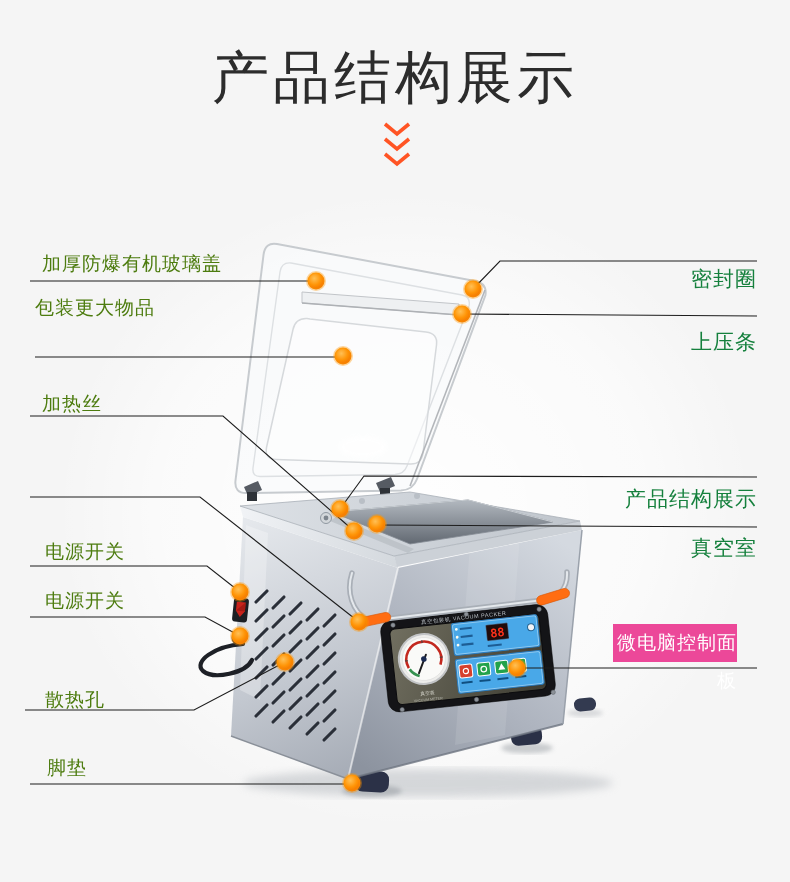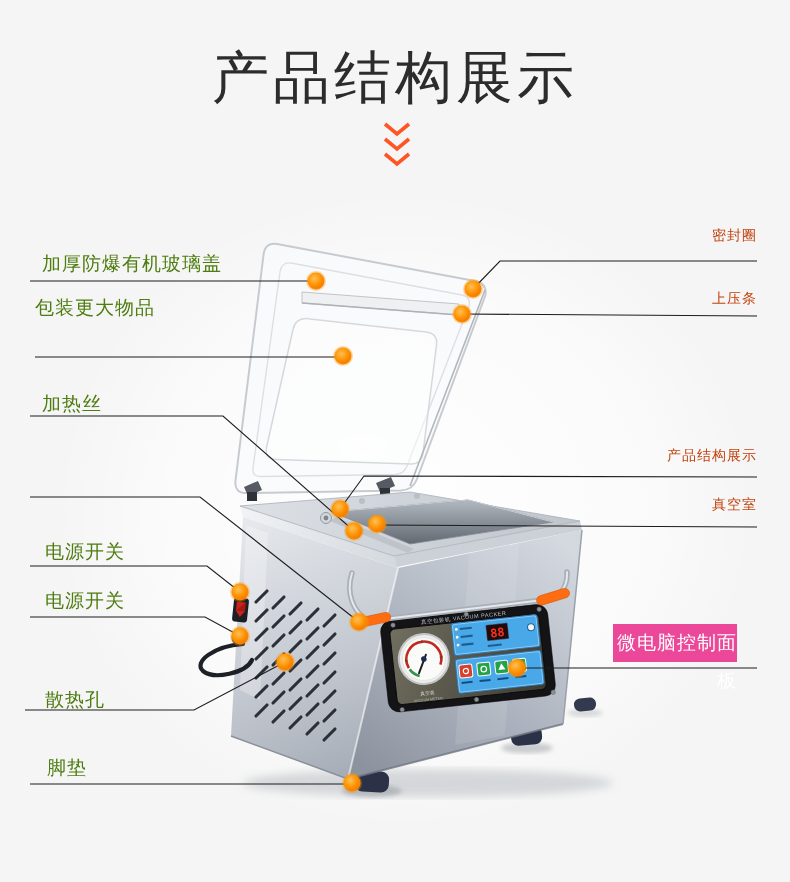--- a/index.html
+++ b/index.html
@@ -3,22 +3,22 @@
 <meta charset="utf-8">
 <style>
   html,body{margin:0;padding:0;}
   .page{position:relative;width:790px;height:882px;background:#f5f5f5;overflow:hidden;
         font-family:"Liberation Sans","DejaVu Sans",sans-serif;}
   .title{position:absolute;top:40px;left:0;width:100%;margin:0;text-align:center;
          font-size:57px;font-weight:400;letter-spacing:4px;color:#2c2c2c;}
   .chevrons{position:absolute;left:382px;top:122px;}
   .scene{position:absolute;left:0;top:0;}
   .lbl{position:absolute;font-size:19px;color:#4d7c0f;letter-spacing:1px;white-space:nowrap;line-height:27px;}
-  .lbl-r{position:absolute;right:33px;font-size:14px;color:#c2410c;letter-spacing:1px;
-         white-space:nowrap;text-align:right;}
+  .lbl-r{position:absolute;right:33px;font-size:21px;color:#15803d;letter-spacing:1px;
+         white-space:nowrap;text-align:right;margin-top:38px;}
   .panel-tag{position:absolute;left:613px;top:624px;width:124px;height:38px;background:#ec4899;
              color:#ffffff;font-size:19px;line-height:38px;text-align:right;letter-spacing:1px;}
   .vent{stroke:#2a2f38;stroke-width:3.1;stroke-linecap:round;}
   .leader{stroke:#1d1d1d;stroke-width:1.1;fill:none;}
   .dot{fill:url(#gDot);stroke:rgba(255,150,0,.38);stroke-width:3;}
 </style>
 </head>
 <body>
 
 <div class="page">

